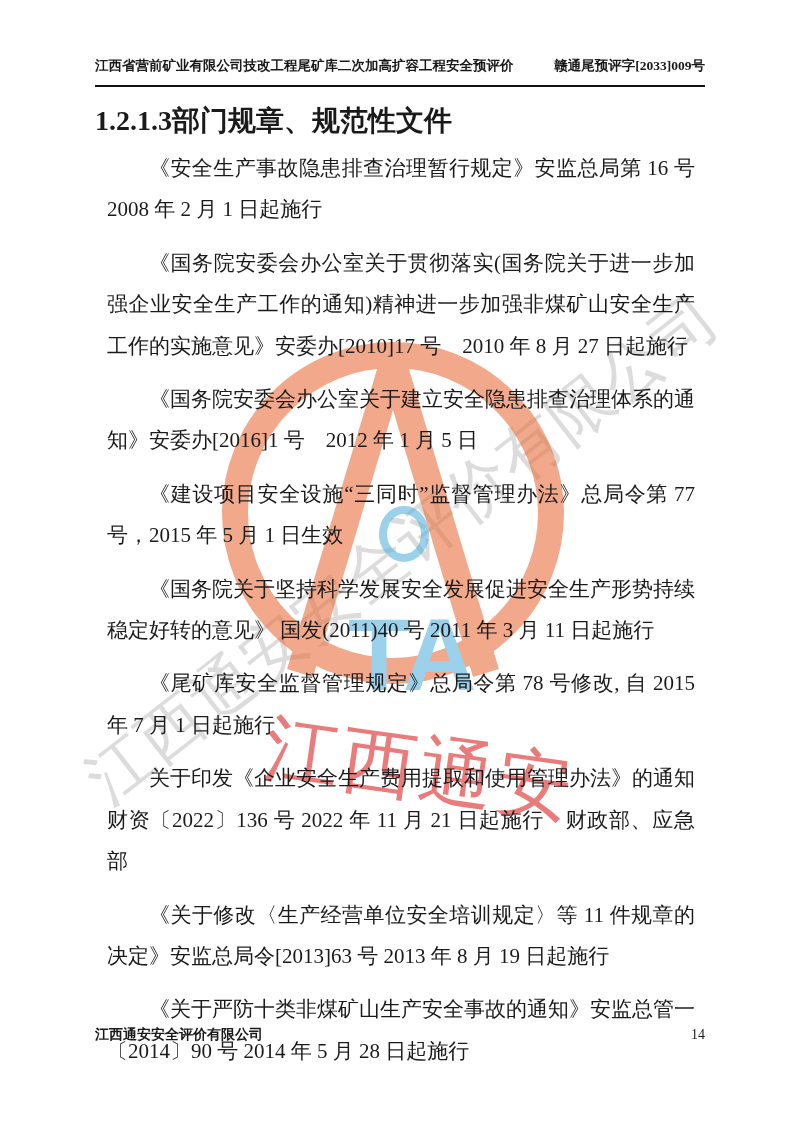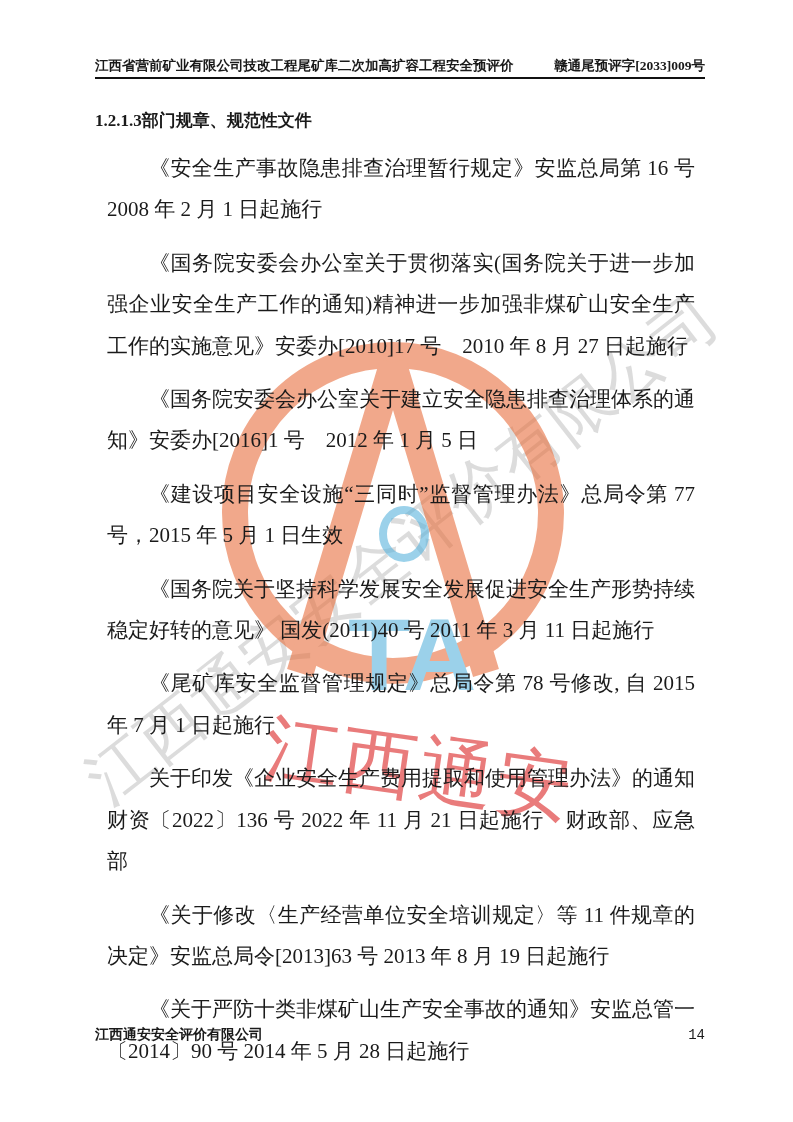--- a/index.html
+++ b/index.html
@@ -44,33 +44,33 @@
   }
   
   .hdr {
     position: absolute;
     left: 95px; right: 88px; top: 57px;
     z-index: 2;
     display: flex;
     justify-content: space-between;
     align-items: flex-end;
     border-bottom: 2px solid #111;
-    padding-bottom: 2px;
+    padding-bottom: 10px;
     font-size: 13.5px;
     font-weight: bold;
   }
   .content {
     position: absolute;
     left: 95px; top: 106px;
     width: 612px;
     z-index: 1;
   }
   .content h1 {
     margin: 0 0 10px 0;
-    font-size: 17px;
+    font-size: 28px;
     line-height: 30px;
     font-weight: bold;
   }
   .content p {
     margin: 12px;
     font-size: 21px;
     line-height: 41.4px;
     text-align: justify;
     text-justify: inter-ideograph;
     text-indent: 2em;
@@ -78,21 +78,21 @@
   .ftr {
     position: absolute;
     left: 95px; right: 88px; top: 1026px;
     z-index: 2;
     display: flex;
     justify-content: space-between;
     align-items: baseline;
     font-size: 14px;
   }
   .ftr .company { font-weight: bold; }
-  .ftr .pageno { font-weight: normal; font-family: Liberation Mono, monospace; }
+  .ftr .pageno { font-weight: normal; }
 </style>
 </head>
 <body>
 
 <div class="page">
 
   <div class="wm-layer">
     <div class="wm-diagonal">江西通安安全评价有限公司</div>
 
     <svg class="wm-logo" width="370" height="370" viewBox="0 0 370 370">

